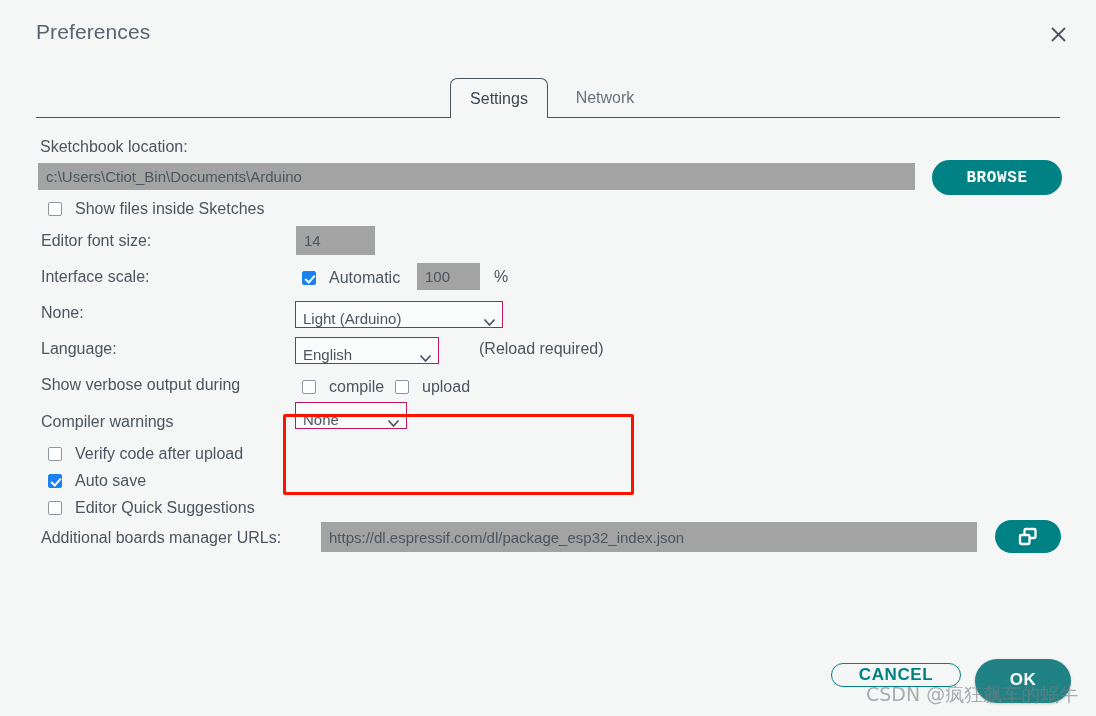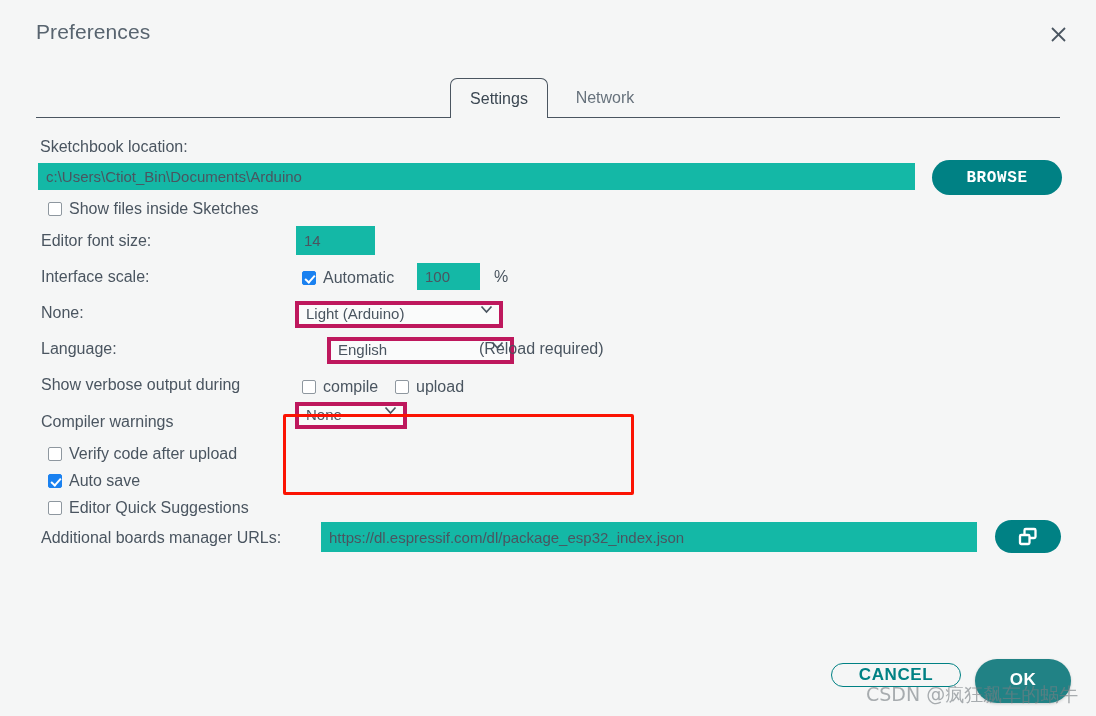--- a/index.html
+++ b/index.html
@@ -82,37 +82,37 @@
     left: 0; top: 118px; width: 1096px; height: 530px;
   }
   .lbl {
     position: absolute;
     font-size: 16px;
     color: #4a5560;
     white-space: nowrap;
   }
   .txtinput {
     position: absolute;
-    background: #14b8a6;
+    background: #a3a3a3;
     border: none;
     outline: none;
     font-family: "Liberation Sans", sans-serif;
     font-size: 15px;
     color: #4a5560;
     padding: 0 8px;
   }
   .selectbox {
     position: absolute;
     background: #fafbfb;
-    border: 4px solid #be185d;
+    border: 1px solid #be185d;
     font-family: "Liberation Sans", sans-serif;
     font-size: 15px;
     color: #4a5560;
     display: flex;
-    align-items: flex-start;
+    align-items: flex-end;
     cursor: pointer;
   }
   .selectbox .sel-value {
     flex: 1;
     padding-left: 7px;
     white-space: nowrap;
     overflow: hidden;
   }
   .selectbox .chev {
     width: 26px;
@@ -120,20 +120,21 @@
   }
   .chev svg { display: block; }
 
   
   .cbrow {
     position: absolute;
     display: flex;
     align-items: center;
     cursor: pointer;
     white-space: nowrap;
+    gap: 6px;
   }
   .cbox {
     width: 14px; height: 14px;
     border: 1px solid #8e979f;
     background: #ffffff;
     border-radius: 2px;
     flex: none;
     position: relative;
   }
   .cbox.checked {
@@ -284,21 +285,21 @@
   <div class="selectbox" id="theme-select" style="left:295px; top:183px; width:208px; height:27px;">
     <span class="sel-value">Light (Arduino)</span>
     <span class="chev">
       <svg width="13" height="9" viewBox="0 0 13 9">
         <polyline points="1.5,1.5 6.5,7 11.5,1.5" fill="none" stroke="#4a5560" stroke-width="1.7"></polyline>
       </svg>
     </span>
   </div>
 
   <div class="lbl" style="left:41px; top:222px;">Language:</div>
-  <div class="selectbox" id="language-select" style="left:295px; top:219px; width:187px; height:27px;margin-left:32px;">
+  <div class="selectbox" id="language-select" style="left:295px; top:219px; width:144px; height:27px;">
     <span class="sel-value">English</span>
     <span class="chev">
       <svg width="13" height="9" viewBox="0 0 13 9">
         <polyline points="1.5,1.5 6.5,7 11.5,1.5" fill="none" stroke="#4a5560" stroke-width="1.7"></polyline>
       </svg>
     </span>
   </div>
   <div class="lbl" style="left:479px; top:222px;">(Reload required)</div>
 
   <div id="highlight-box"></div>

